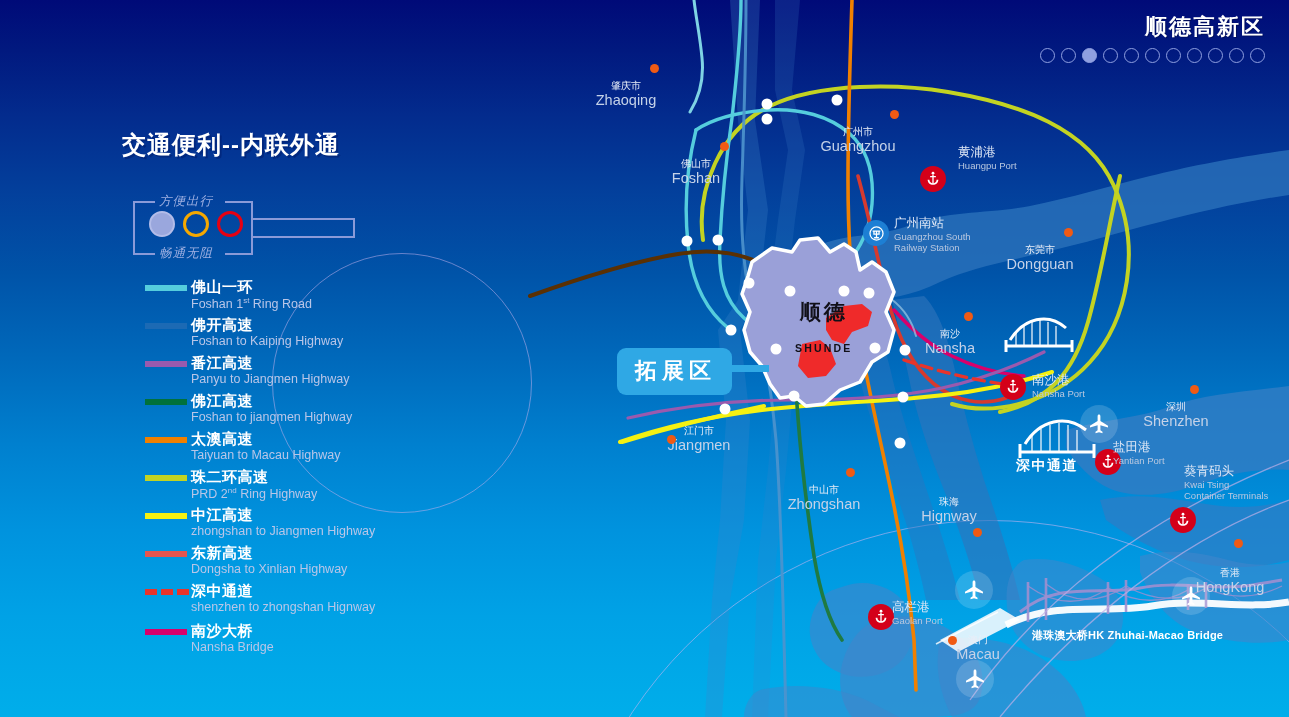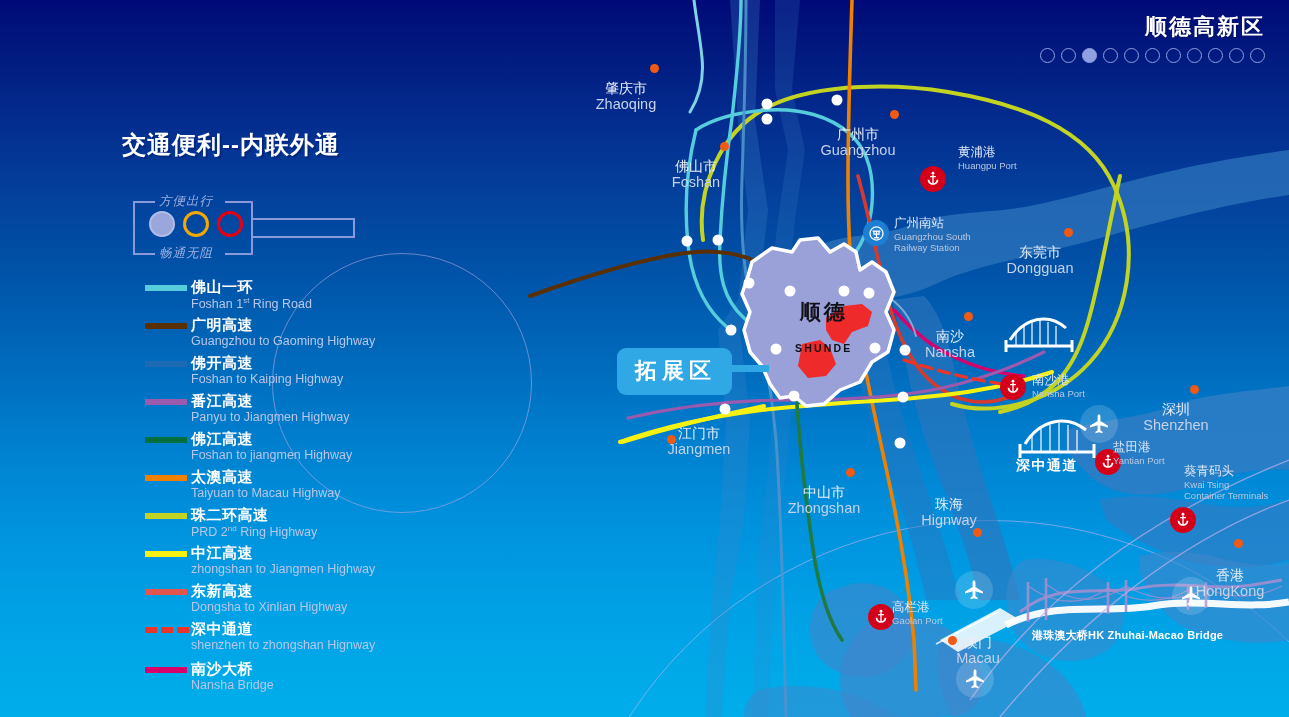--- a/index.html
+++ b/index.html
@@ -79,21 +79,21 @@
     position:absolute; left:46px; top:18px;
     color:#b9c6e8; font-size:12.5px; white-space:nowrap;
   }
   .lg-en sup { font-size:8px; vertical-align:super; }
 
   
   #map { position:absolute; left:500px; top:0; width:789px; height:717px; }
   #map svg { display:block; }
 
   .city-label { position:absolute; text-align:center; pointer-events:none; }
-  .city-cn { color:#e8eef8; font-size:14px; line-height:1.15; white-space:nowrap; }
+  .city-cn { color:#e8eef8; font-size:10px; line-height:1.15; white-space:nowrap; }
   .city-en { color:#c5d2e8; font-size:14.5px; line-height:1.15; white-space:nowrap; }
   .city-dot { position:absolute; width:9px; height:9px; border-radius:50%; background:#f05a14; }
 
   .port-pin {
     position:absolute; width:26px; height:26px; border-radius:50%;
     background:#d40019; display:flex; align-items:center; justify-content:center;
   }
   .poi-label { position:absolute; white-space:nowrap; }
   .poi-cn { color:#e0e8f6; font-size:12.5px; line-height:1.2; }
   .poi-en { color:#b9c8e0; font-size:9.5px; line-height:1.2; }
@@ -177,25 +177,20 @@
     <div class="tl-circle" style="left:16px;background:#9aa7dd;border:2px solid #b3bce8;"></div>
     <div class="tl-circle" style="left:50px;border:3px solid #f5a800;"></div>
     <div class="tl-circle" style="left:84px;border:3px solid #e60012;"></div>
   </div>
 
   <div id="legend">
       <div class="legend-row">
         <div class="lg-swatch" style="background: rgb(85, 205, 221);"></div>
         <div class="lg-cn">佛山一环</div>
         <div class="lg-en">Foshan 1<sup>st</sup> Ring Road</div>
-      </div>
-      <div class="legend-row">
-        <div class="lg-swatch" style="background: rgb(90, 48, 3);"></div>
-        <div class="lg-cn">广明高速</div>
-        <div class="lg-en">Guangzhou to Gaoming  Highway</div>
       </div>
       <div class="legend-row">
         <div class="lg-swatch" style="background: rgb(28, 106, 180);"></div>
         <div class="lg-cn">佛开高速</div>
         <div class="lg-en">Foshan to Kaiping Highway</div>
       </div>
       <div class="legend-row">
         <div class="lg-swatch" style="background: rgb(154, 90, 174);"></div>
         <div class="lg-cn">番江高速</div>
         <div class="lg-en">Panyu to Jiangmen Highway</div>

